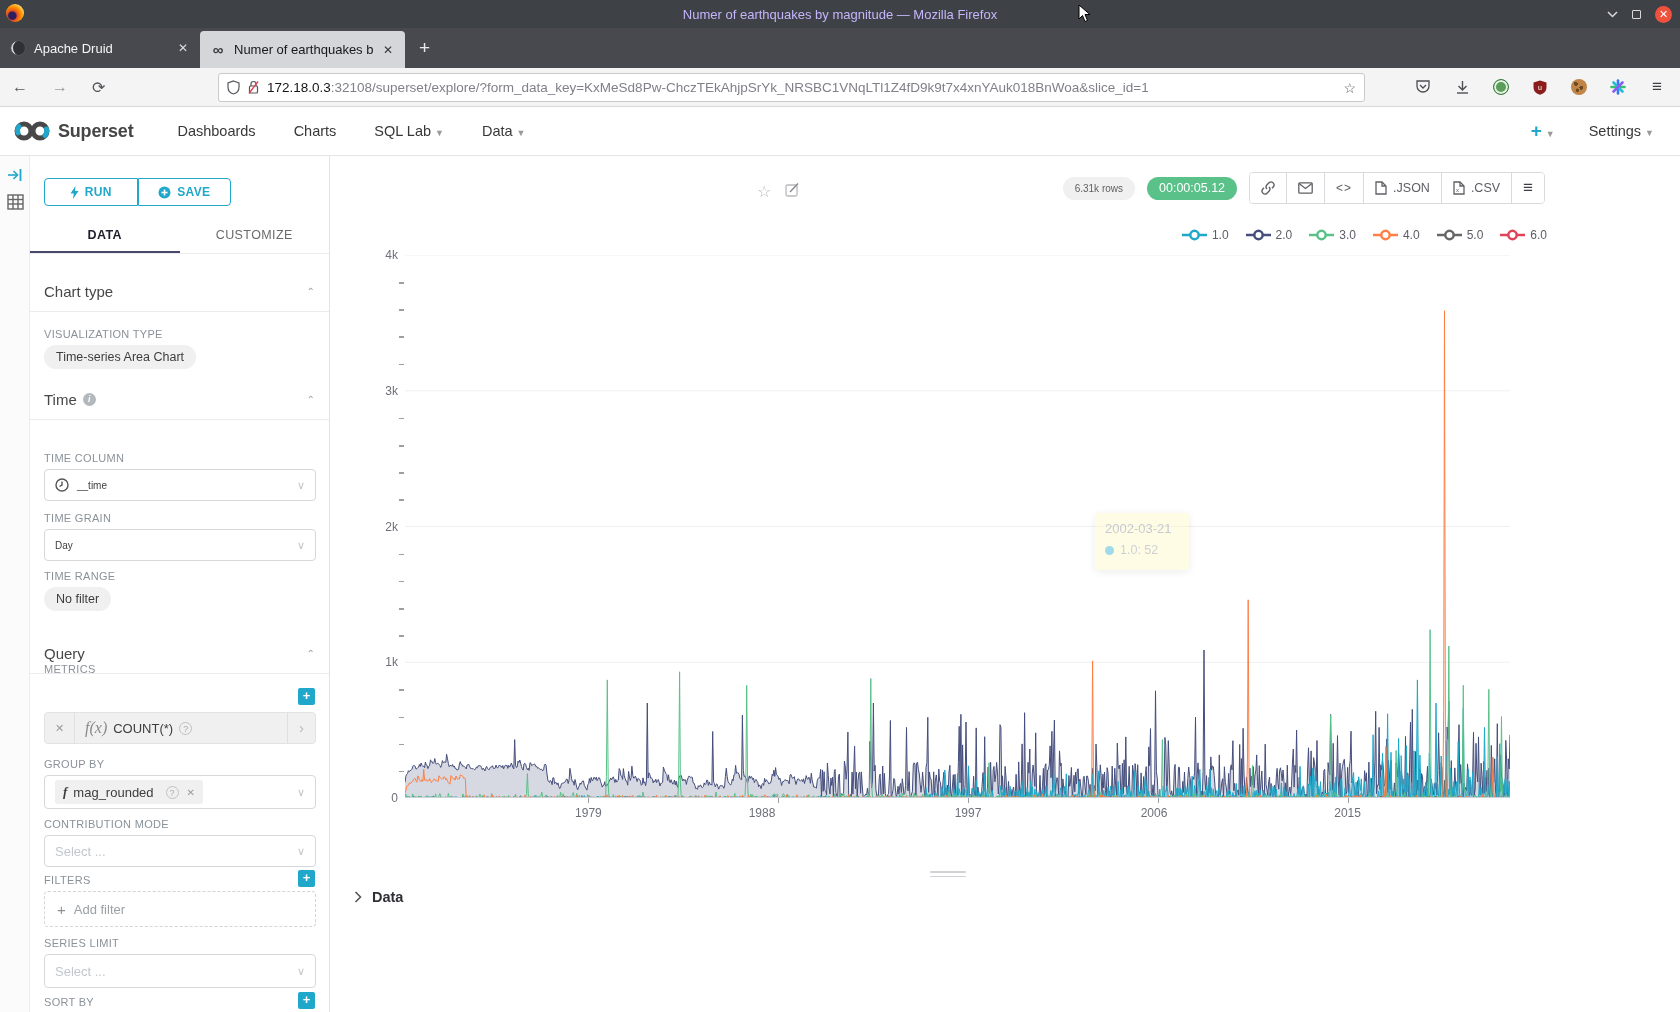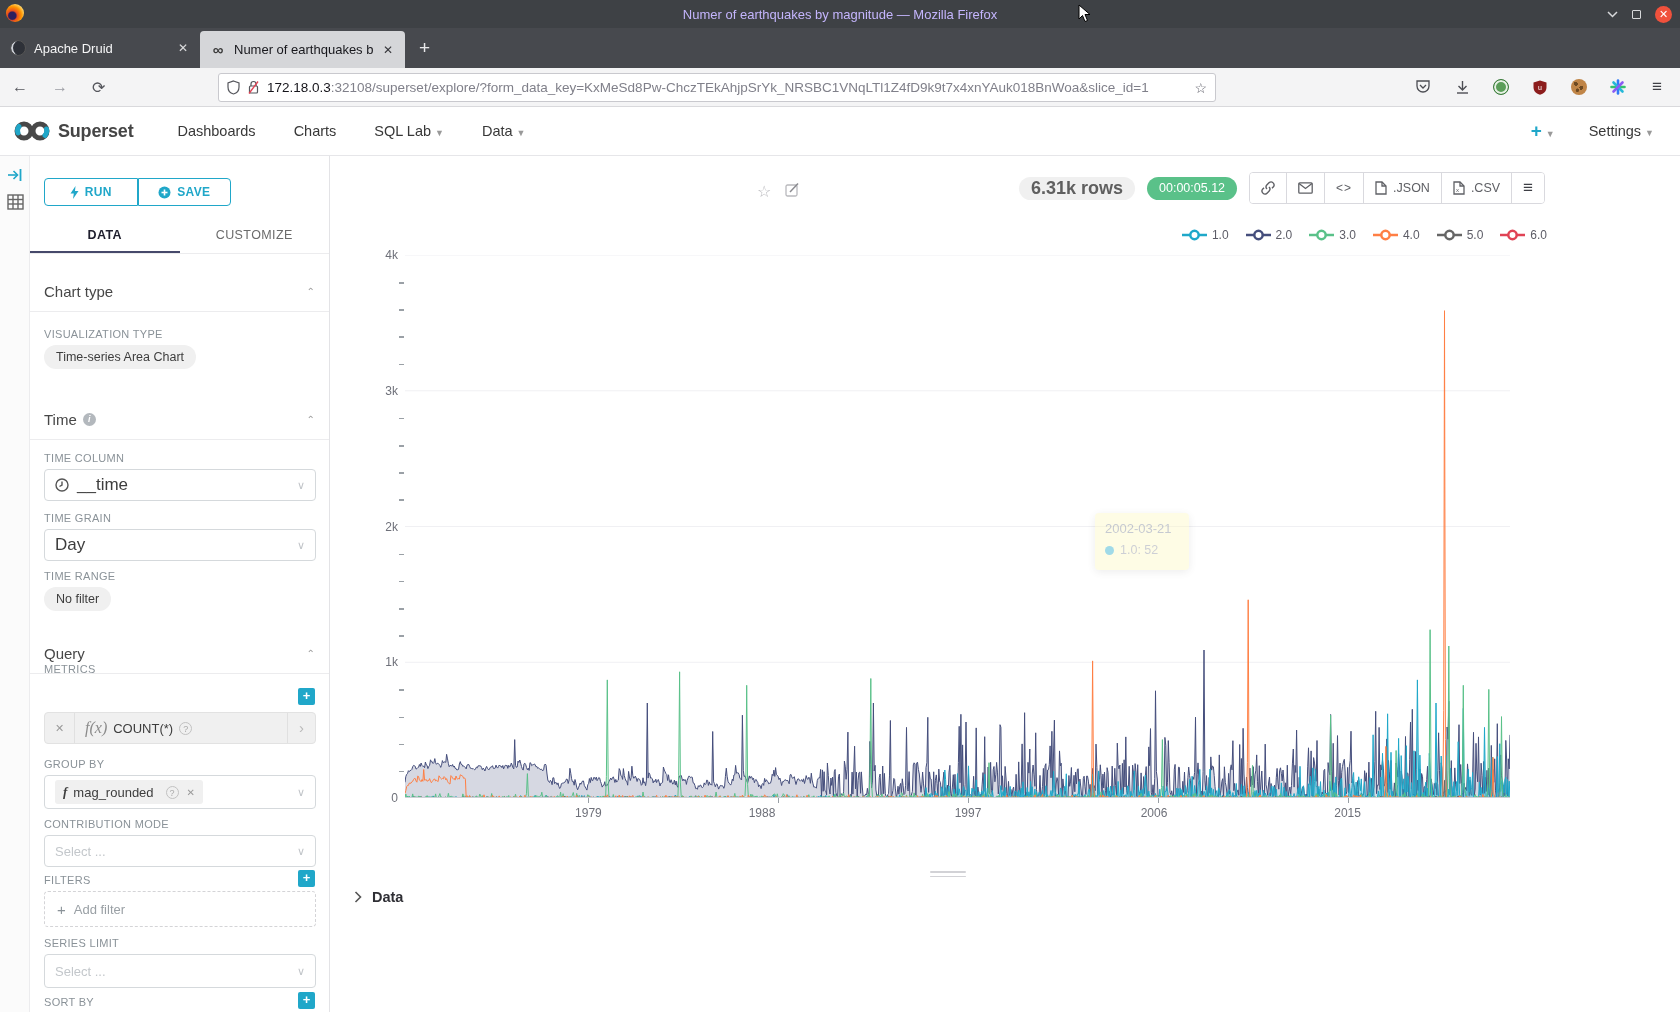--- a/index.html
+++ b/index.html
@@ -25,21 +25,21 @@
   .tab .tab-label { flex:1; white-space:nowrap; overflow:hidden; }
   .tab .tab-close { font-size:12px; opacity:.85; padding:0 2px; }
   .favicon { width:16px; height:16px; border-radius:50%; flex:0 0 16px; display:flex; align-items:center; justify-content:center; }
   .fav-druid { background:#2e3138; border:1px solid #555; box-shadow:inset 3px 0 0 -1px #cfd2d8; }
   .fav-superset { font-weight:bold; color:#3a3a3a; font-size:15px; line-height:14px; }
   .newtab { color:#e8e8ea; font-size:19px; align-self:center; padding:0 14px; }
 
   .toolbar { position:absolute; left:0; top:68px; width:1680px; height:39px; background:#f4f4f5; border-bottom:1px solid #d9d9dc; display:flex; align-items:center; }
   .nav-btn { font-size:16px; color:#55565c; padding:0 12px; }
   .nav-btn.fwd { color:#9b9ca3; }
-  .urlbar { position:absolute; left:218px; top:5px; width:998px; height:29px; background:#fff; border:1px solid #c9c9ce; border-radius:3px; display:flex; align-items:center; padding:0 8px; gap:7px; }
+  .urlbar { position:absolute; left:218px; top:5px; width:1147px; height:29px; background:#fff; border:1px solid #c9c9ce; border-radius:3px; display:flex; align-items:center; padding:0 8px; gap:7px; }
   .url-text { flex:1; font-size:13.5px; white-space:nowrap; overflow:hidden; }
   .url-host { color:#15141a; }
   .url-rest { color:#80808a; }
   .url-star { color:#5b5b66; font-size:14px; }
   .tb-icons { position:absolute; right:14px; top:0; height:38px; display:flex; align-items:center; gap:21px; }
   .tb-ic { width:18px; height:18px; display:flex; align-items:center; justify-content:center; font-size:14px; color:#4c4d53; }
   .ext-green { width:16px; height:16px; border-radius:50%; background:#5a9e58; border:1px solid #3c7c3c; box-shadow:inset 0 0 0 2px #e6f0e4; }
   .ext-cookie { width:16px; height:16px; border-radius:50%; background:#c08547;
      background-image:radial-gradient(circle at 30% 30%, #6e4a22 0 2px, transparent 2px), radial-gradient(circle at 65% 55%, #6e4a22 0 2px, transparent 2px), radial-gradient(circle at 40% 70%, #6e4a22 0 1.5px, transparent 2px); }
   .hamburger { font-size:17px; color:#3e3f45; letter-spacing:0; }
@@ -68,42 +68,42 @@
   .panel-tabs { position:absolute; left:0; top:62px; width:100%; height:36px; display:flex; border-bottom:1px solid #ececee; }
   .ptab { flex:1; text-align:center; font-size:12.5px; letter-spacing:.4px; color:#6b6b6b; padding-top:10px; }
   .ptab.active { color:#1f1f2e; font-weight:bold; border-bottom:2px solid #46496b; }
   .sec-head { position:absolute; left:0; width:100%; height:40px; border-bottom:1px solid #ececee; display:flex; align-items:center; padding:0 14px; }
   .sec-title { font-size:15px; color:#474747; display:flex; align-items:center; gap:6px; }
   .sec-chev { margin-left:auto; color:#9a9a9a; font-size:10px; }
   .info-dot { width:13px; height:13px; border-radius:50%; background:#b3b8bd; color:#fff; font-size:9px; font-weight:bold; text-align:center; line-height:13px; font-style:italic; }
   .plabel { position:absolute; left:14px; font-size:11px; letter-spacing:.3px; color:#8a9298; }
   .pill { position:absolute; left:14px; height:24px; background:#f0f0f0; border-radius:12px; font-size:12.5px; color:#3d3d3d; display:inline-flex; align-items:center; padding:0 12px; }
   .pselect { position:absolute; left:14px; width:272px; height:32px; border:1px solid #d5d9dc; border-radius:4px; background:#fff; display:flex; align-items:center; padding:0 10px; gap:8px; }
-  .pselect .val { font-size:17px; color:#3d3d3d; }
+  .pselect .val { font-size:10px; color:#3d3d3d; }
   .pselect .ph { font-size:13px; color:#c3c7cb; }
   .pselect .dd { margin-left:auto; color:#c0c4c8; font-size:11px; }
   .plus-sq { position:absolute; right:14px; width:17px; height:17px; background:#20a7c9; border-radius:2px; color:#fff; font-size:13px; line-height:16px; text-align:center; font-weight:bold; }
   .metric-item { position:absolute; left:14px; width:272px; height:32px; background:#f0f0f0; border:1px solid #e2e2e2; border-radius:4px; display:flex; align-items:center; }
   .metric-x { width:30px; text-align:center; color:#9a9a9a; font-size:11px; border-right:1px solid #e0e0e0; align-self:stretch; line-height:30px; }
   .fx { font-style:italic; font-family:"Liberation Serif", serif; color:#8b8b8b; font-size:16px; margin:0 6px 0 10px; }
   .metric-name { font-size:13px; color:#3d3d3d; }
   .qmark { width:13px; height:13px; border-radius:50%; border:1px solid #c2c2c2; color:#aaa; font-size:9px; line-height:12px; text-align:center; margin-left:6px; }
   .metric-arrow { margin-left:auto; align-self:stretch; width:28px; border-left:1px solid #e0e0e0; color:#b9b9b9; font-size:15px; line-height:30px; text-align:center; }
   .gb-pill { background:#f0f0f0; border-radius:3px; height:24px; display:inline-flex; align-items:center; padding:0 8px; gap:6px; }
   .gb-f { font-family:"Liberation Serif", serif; font-weight:bold; font-style:italic; color:#3d3d3d; font-size:13px; }
   .gb-name { font-size:13px; color:#3d3d3d; }
   .gb-x { color:#9a9a9a; font-size:10px; margin-left:2px; }
   .addfilter { position:absolute; left:14px; width:272px; height:36px; border:1px dashed #d4d4d7; border-radius:4px; display:flex; align-items:center; padding:0 12px; gap:8px; color:#9aa0a5; font-size:13px; }
   .addfilter .plus { color:#8a9298; font-size:15px; }
 
   
   .chart-title { position:absolute; left:24px; top:19px; font-size:21px; color:#2b2b33; }
   .title-icons { position:absolute; left:427px; top:26px; display:flex; gap:14px; color:#b9b9bd; font-size:16px; }
   .actions { position:absolute; right:135px; top:16px; display:flex; align-items:center; gap:12px; }
-  .badge-rows { height:23px; border-radius:12px; background:#f0f0f0; color:#5f5f5f; font-size:18px; display:flex; align-items:center; padding:0 12px;font-weight:bold; }
+  .badge-rows { height:23px; border-radius:12px; background:#f0f0f0; color:#5f5f5f; font-size:10px; display:flex; align-items:center; padding:0 12px; }
   .badge-timer { height:23px; border-radius:12px; background:#5ac189; color:#fff; font-size:12.5px; display:flex; align-items:center; padding:0 12px; }
   .btn-group { display:flex; border:1px solid #d9d9de; border-radius:4px; height:32px; overflow:hidden; }
   .bg-btn { display:flex; align-items:center; justify-content:center; padding:0 11px; border-right:1px solid #d9d9de; color:#5f6065; font-size:12.5px; gap:6px; background:#fff; }
   .bg-btn:last-child { border-right:none; }
   .code-glyph { font-size:12px; letter-spacing:1px; color:#5f6065; }
   .legend { position:absolute; right:133px; top:72px; display:flex; gap:17px; }
   .legend-item { display:flex; align-items:center; gap:5px; font-size:12px; color:#5c5c66; }
 
   .chart-wrap { position:absolute; left:0; top:99px; right:0; height:600px; }
   .plot { position:absolute; left:75px; top:0; }
@@ -278,21 +278,21 @@
       <div class="ptab">CUSTOMIZE</div>
     </div>
 
     <div class="sec-head" style="top:116px">
       <span class="sec-title">Chart type</span>
       <span class="sec-chev">⌃</span>
     </div>
     <div class="plabel" style="top:172px">VISUALIZATION TYPE</div>
     <div class="pill" style="top:189px">Time-series Area Chart</div>
 
-    <div class="sec-head" style="top:244px">
+    <div class="sec-head" style="top:224px">
       <span class="sec-title">
           <span>Time</span>
           <span class="info-dot">i</span>
         </span>
       <span class="sec-chev">⌃</span>
     </div>
     <div class="plabel" style="top:296px">TIME COLUMN</div>
     <div class="pselect" style="top:313px">
       <svg width="14" height="14" viewBox="0 0 14 14">
           <circle cx="7" cy="7" r="6" fill="none" stroke="#555" stroke-width="1.4"></circle>

